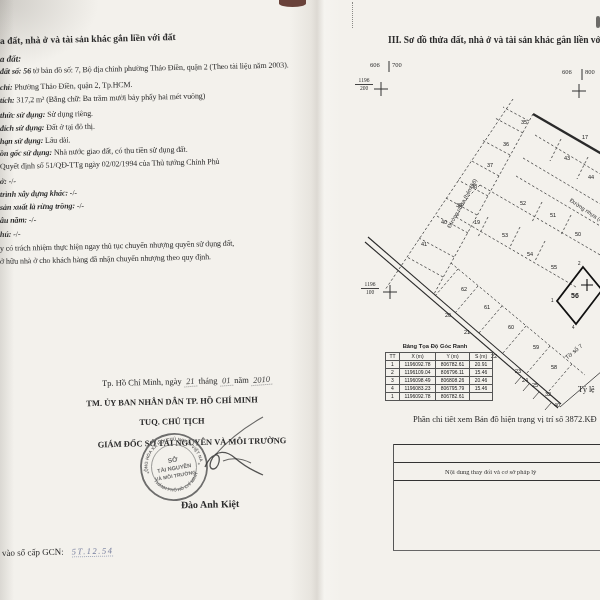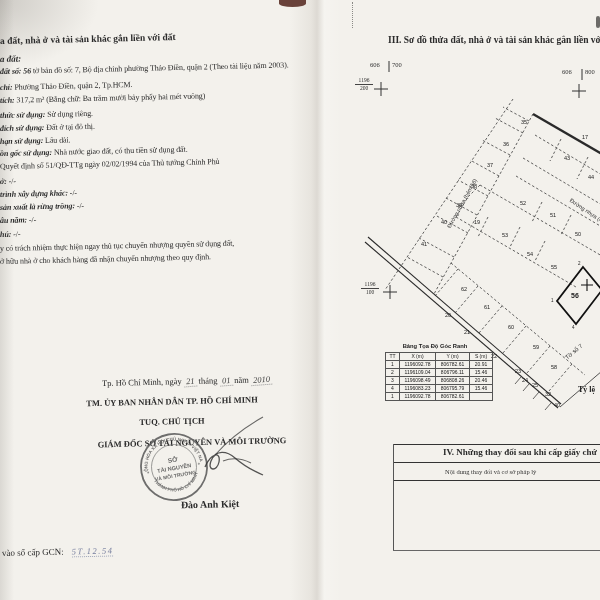--- a/index.html
+++ b/index.html
@@ -39,21 +39,21 @@
   .plbl.big{font-size:7px;font-weight:bold;}
   .plbl.tiny{font-size:4.5px;}
   .plbl.rp{font-size:5.5px;}
   .gm{font-family:"Liberation Serif",serif;font-size:6.5px;color:#333;white-space:nowrap;}
   .frac{font-family:"Liberation Serif",serif;font-size:5.5px;color:#333;text-align:center;line-height:1.2;}
   .frac .fb{border-top:1px solid #444;}
   .stl{font-family:"Liberation Sans",sans-serif;font-size:5.5px;color:#333;white-space:nowrap;transform-origin:0 0;}
   .stl.a{left:446px;top:226px;transform:rotate(-61deg);}
   .stl.c{left:572px;top:197px;transform:rotate(34deg);}
   .sheet{left:564px;top:356px;font-size:6px;transform:rotate(-40deg);transform-origin:0 0;font-family:"Liberation Sans",sans-serif;color:#333;}
-  .scale{left:578px;top:385px;font-size:8px;color:#222;font-weight:bold;}
+  .scale{left:578px;top:385px;font-size:8px;color:#222;}
   .ctitle{left:385px;top:343px;width:100px;text-align:center;font-size:5.8px;font-weight:bold;color:#222;font-family:"Liberation Sans",sans-serif;}
   table.coord{position:absolute;left:385px;top:352px;border-collapse:collapse;font-family:"Liberation Sans",sans-serif;font-size:5px;color:#222;}
   table.coord th,table.coord td{border:.6px solid #555;padding:0 1px;height:7px;text-align:center;font-weight:normal;line-height:1;}
   .note1{left:413px;top:414px;font-size:8.5px;white-space:nowrap;}
   .note2{left:417px;top:427px;font-size:8.5px;white-space:nowrap;}
   .bline{border-top:1.1px solid #333;height:0;}
   .vline{border-left:1px solid #555;width:0;}
   .s4title{left:443px;top:447px;font-weight:bold;font-size:9px;white-space:nowrap;}
   .s4col{left:445px;top:468px;font-size:6.5px;white-space:nowrap;color:#333;}
 </style>
@@ -287,22 +287,22 @@
 
         <tr>
           <td>1</td>
           <td>1196092.78</td>
           <td>806782.61</td>
           <td></td>
         </tr>
       </tbody>
   </table>
 
+  <div class="abs note1">Phần chi tiết xem Bản đồ hiện trạng vị trí số 3872.KĐ</div>
 
   <div class="abs bline" style="left:393px;top:444px;width:207px;"></div>
-  <div class="abs s4title">IV. Những thay đổi sau khi cấp giấy chứ</div>
   <div class="abs bline" style="left:393px;top:462px;width:207px;border-top-width:.8px;"></div>
   <div class="abs s4col">Nội dung thay đổi và cơ sở pháp lý</div>
   <div class="abs bline" style="left:393px;top:480px;width:207px;border-top-width:.8px;"></div>
   <div class="abs vline" style="left:393px;top:444px;height:107px;"></div>
   <div class="abs bline" style="left:393px;top:550px;width:207px;border-top-color:#666;"></div>
 
 </div>
 
 </body></html>

